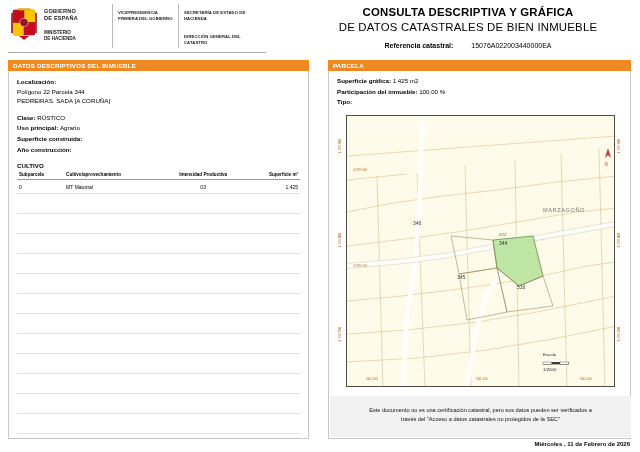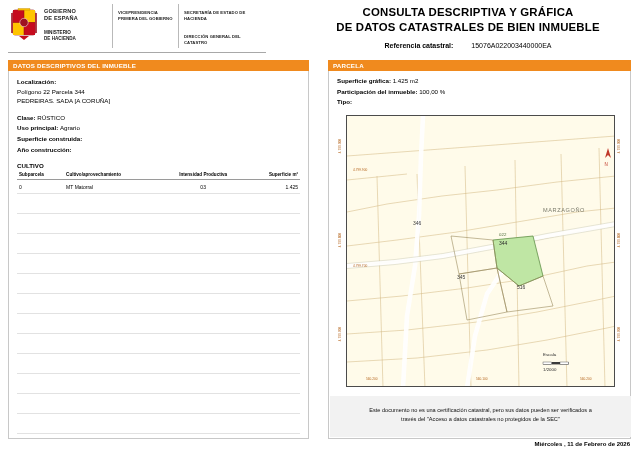--- a/index.html
+++ b/index.html
@@ -116,21 +116,21 @@
     text-align: center;
   }
   .title-block .t1 {
     font-size: 11.4px;
     font-weight: bold;
     letter-spacing: .2px;
     line-height: 15px;
   }
   .title-block .t2 {
     font-size: 11.4px;
-    font-weight: bold;
+    font-weight: normal;
     letter-spacing: .2px;
     line-height: 15px;
   }
   .refline {
     margin-top: 7px;
     font-size: 7px;
     font-weight: bold;
   }
   .refline .refval {
     font-weight: normal;

